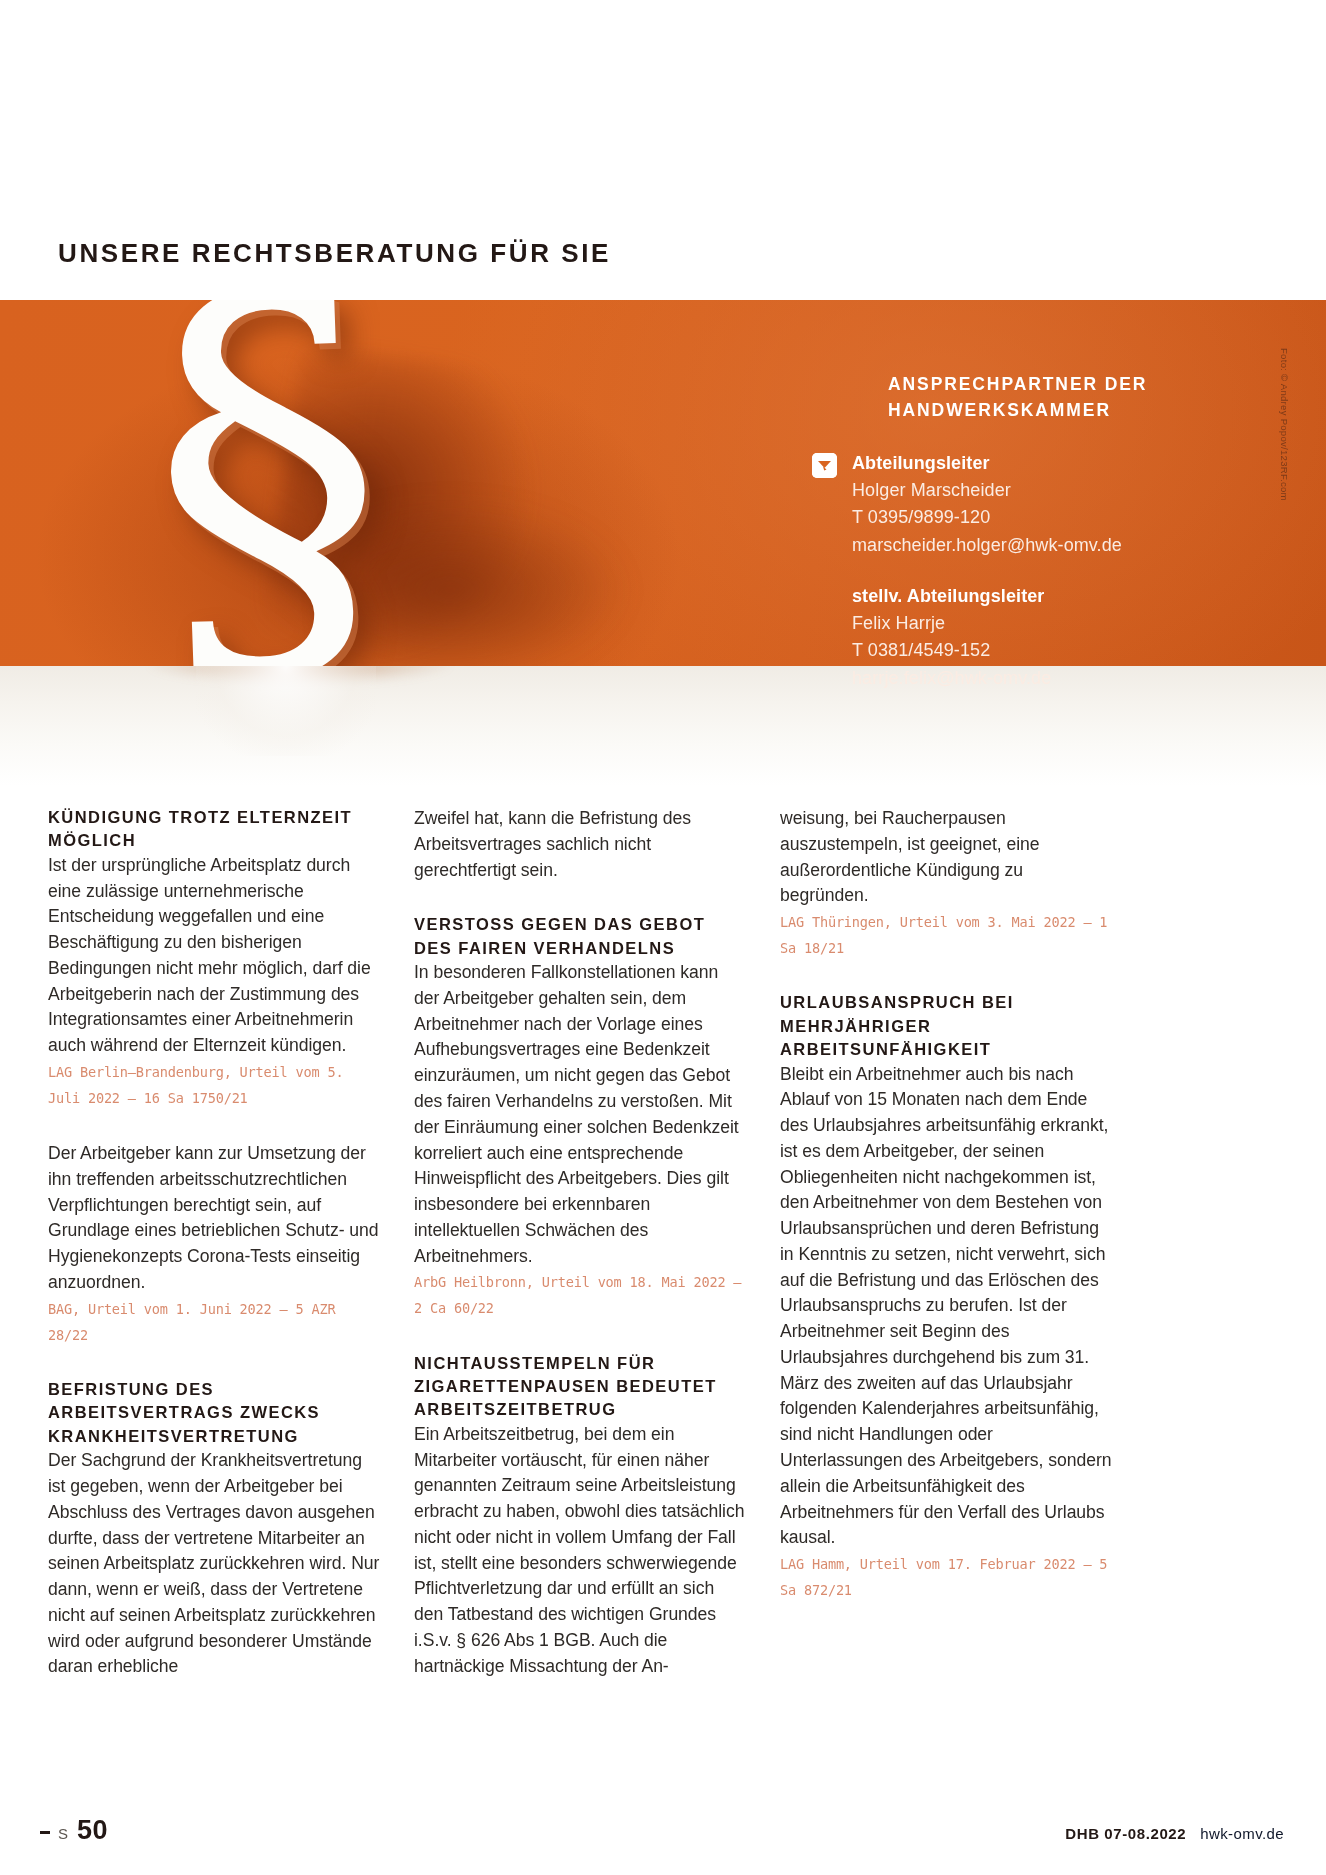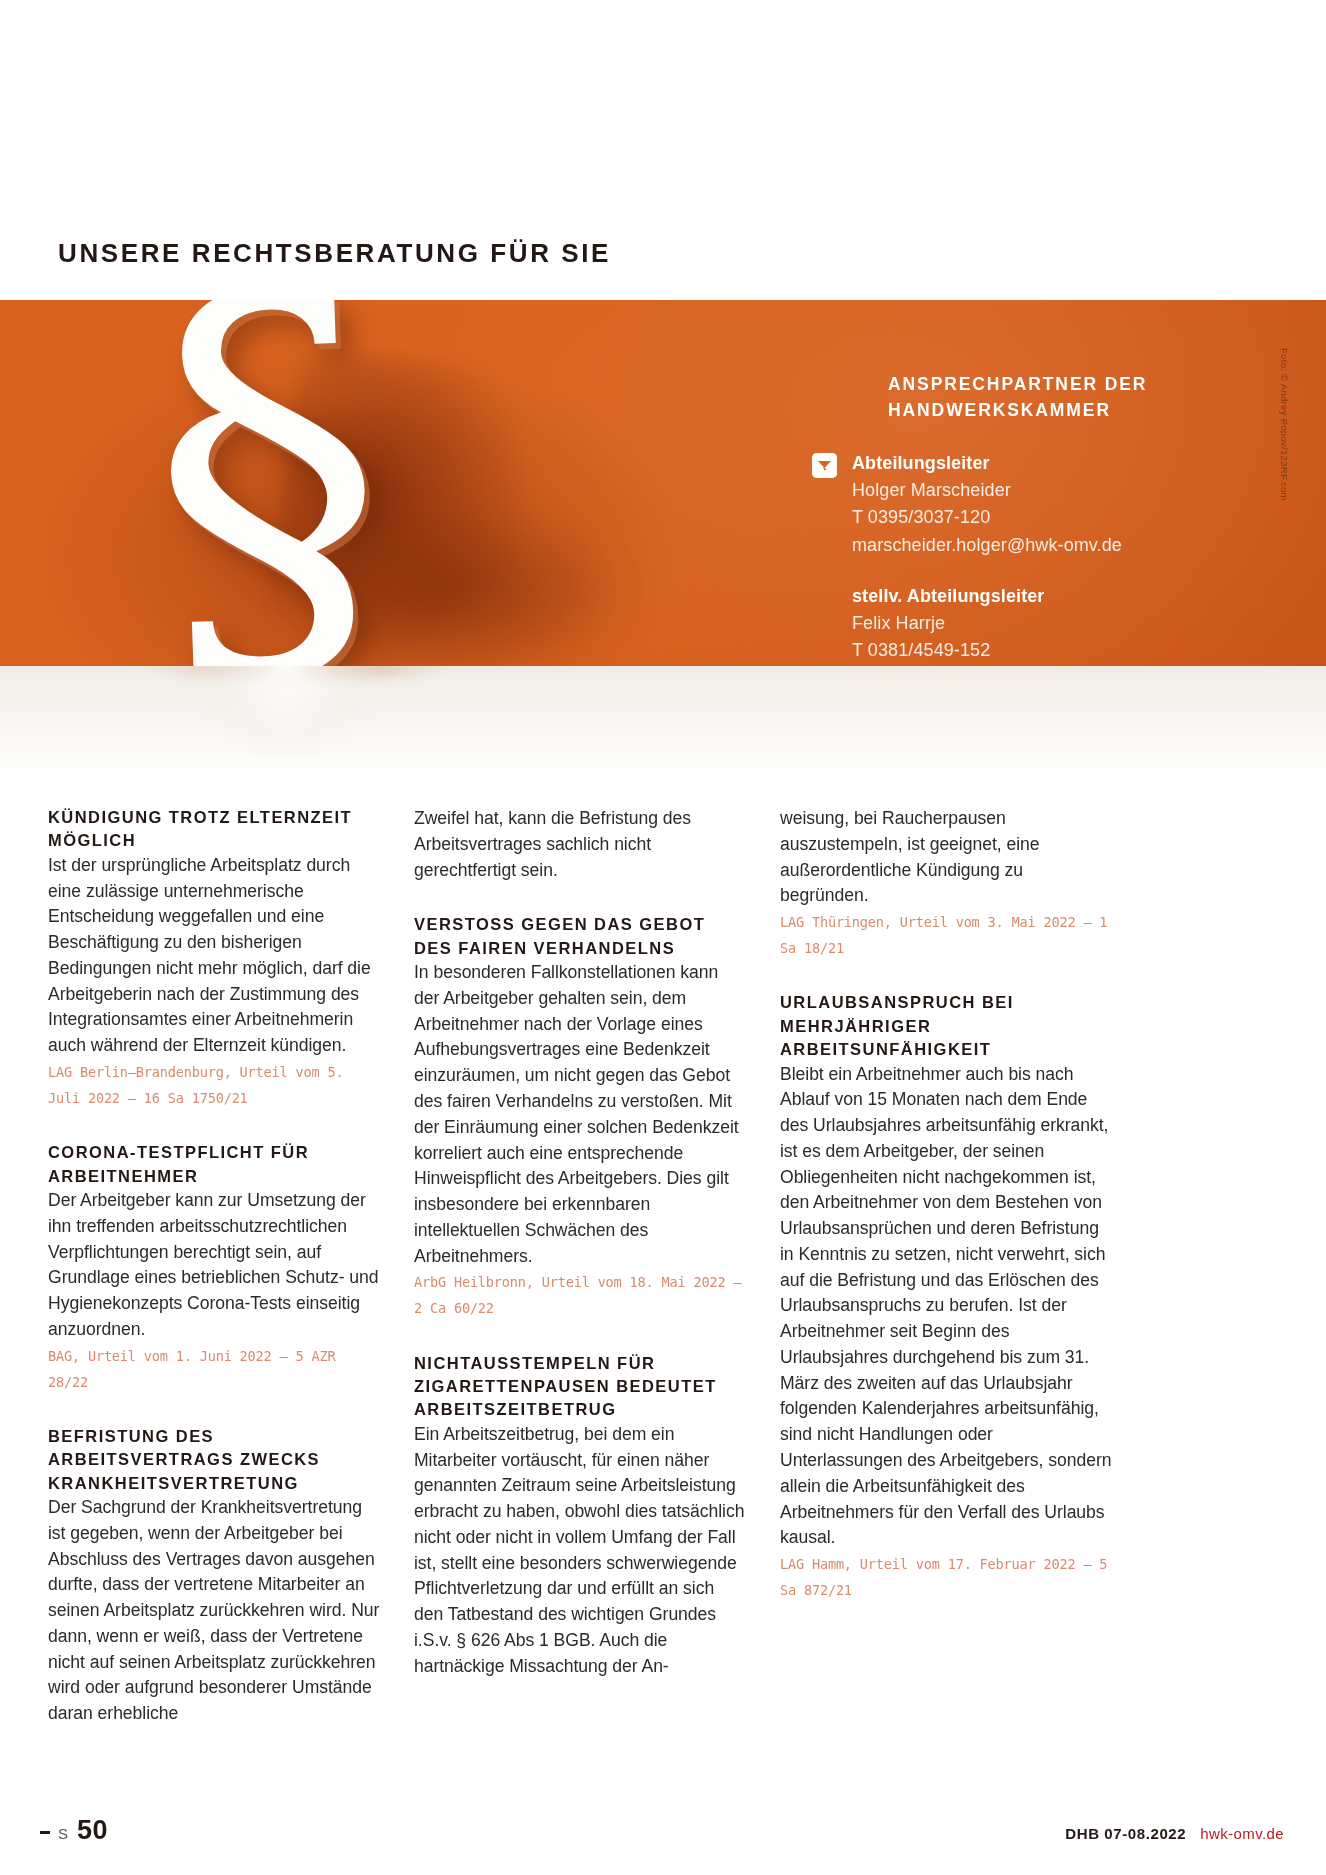--- a/index.html
+++ b/index.html
@@ -244,21 +244,21 @@
     gap: 14px;
   }
   .foot-issue {
     font-size: 15px;
     font-weight: bold;
     letter-spacing: 0.6px;
     color: #231815;
   }
   .foot-url {
     font-size: 15px;
-    color: #b91c1c;
+    color: #0f172a;
     letter-spacing: 0.4px;
   }
 </style>
 </head>
 <body>
 
 <div class="page-title">UNSERE RECHTSBERATUNG FÜR SIE</div>
 
 <div class="hero">
   <div class="hero-bg"></div>
@@ -283,40 +283,39 @@
   <div class="contact-block">
     <span class="mail-icon">
       <svg width="25" height="25" viewBox="0 0 25 25" aria-hidden="true">
         <rect x="0" y="0" width="25" height="25" rx="5" fill="#ffffff"></rect>
         <path d="M6 8 H19 L12.5 15 Z" fill="#d9641f"></path>
         <path d="M11 13.5 L14.5 16.5 L12.2 17.4 Z" fill="#d9641f"></path>
       </svg>
     </span>
     <div class="contact-role">Abteilungsleiter</div>
     <div class="contact-line">Holger Marscheider</div>
-    <div class="contact-line">T 0395/3037-120</div>
+    <div class="contact-line">T 0395/9899-120</div>
     <div class="contact-line">marscheider.holger@hwk-omv.de</div>
   </div>
 
   <div class="contact-block">
     <div class="contact-role">stellv. Abteilungsleiter</div>
     <div class="contact-line">Felix Harrje</div>
     <div class="contact-line">T 0381/4549-152</div>
     <div class="contact-line">harrje.felix@hwk-omv.de</div>
   </div>
 </div>
 
 <div class="columns">
 
   <div class="col">
     <h2 class="sec">KÜNDIGUNG TROTZ ELTERNZEIT MÖGLICH</h2>
     <p class="body">Ist der ursprüngliche Arbeitsplatz durch eine zulässige unternehmerische Entscheidung weggefallen und eine Beschäftigung zu den bisherigen Bedingungen nicht mehr möglich, darf die Arbeitgeberin nach der Zustimmung des Integrationsamtes einer Arbeitnehmerin auch während der Elternzeit kündigen.</p>
     <p class="cite">LAG Berlin–Brandenburg, Urteil vom 5. Juli 2022 – 16 Sa 1750/21</p>
     <div class="gap"></div>
-    <h2 class="sec">CORONA-TESTPFLICHT FÜR ARBEITNEHMER</h2>
     <p class="body">Der Arbeitgeber kann zur Umsetzung der ihn treffenden arbeitsschutzrechtlichen Verpflichtungen berechtigt sein, auf Grundlage eines betrieblichen Schutz- und Hygienekonzepts Corona-Tests einseitig anzuordnen.</p>
     <p class="cite">BAG, Urteil vom 1. Juni 2022 – 5 AZR 28/22</p>
     <div class="gap"></div>
     <h2 class="sec">BEFRISTUNG DES ARBEITSVERTRAGS ZWECKS KRANKHEITSVERTRETUNG</h2>
     <p class="body">Der Sachgrund der Krankheitsvertretung ist gegeben, wenn der Arbeitgeber bei Abschluss des Vertrages davon ausgehen durfte, dass der vertretene Mitarbeiter an seinen Arbeitsplatz zurückkehren wird. Nur dann, wenn er weiß, dass der Vertretene nicht auf seinen Arbeitsplatz zurückkehren wird oder aufgrund besonderer Umstände daran erhebliche</p>
   </div>
 
   <div class="col">
     <p class="body">Zweifel hat, kann die Befristung des Arbeitsvertrages sachlich nicht gerechtfertigt sein.</p>
     <div class="gap"></div>

